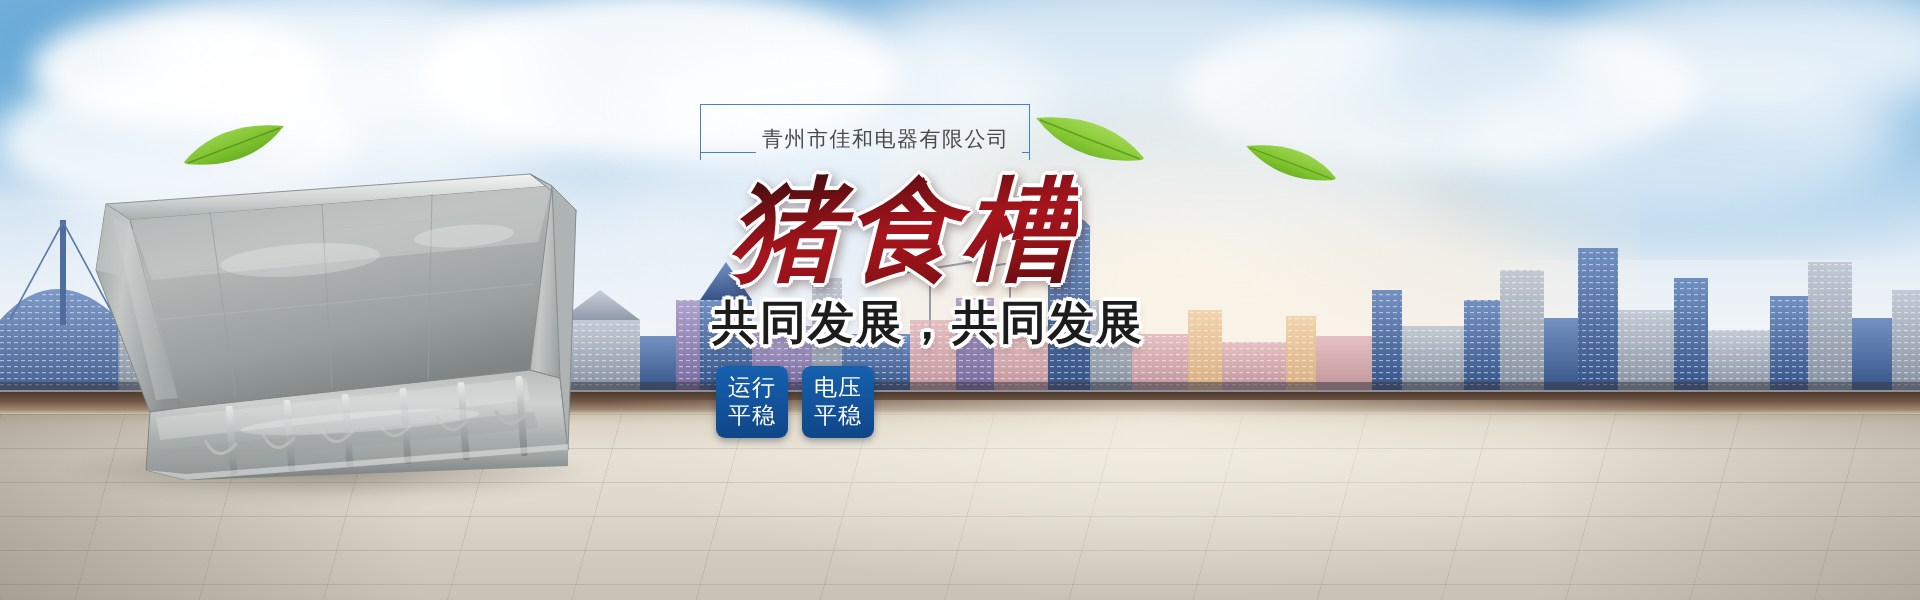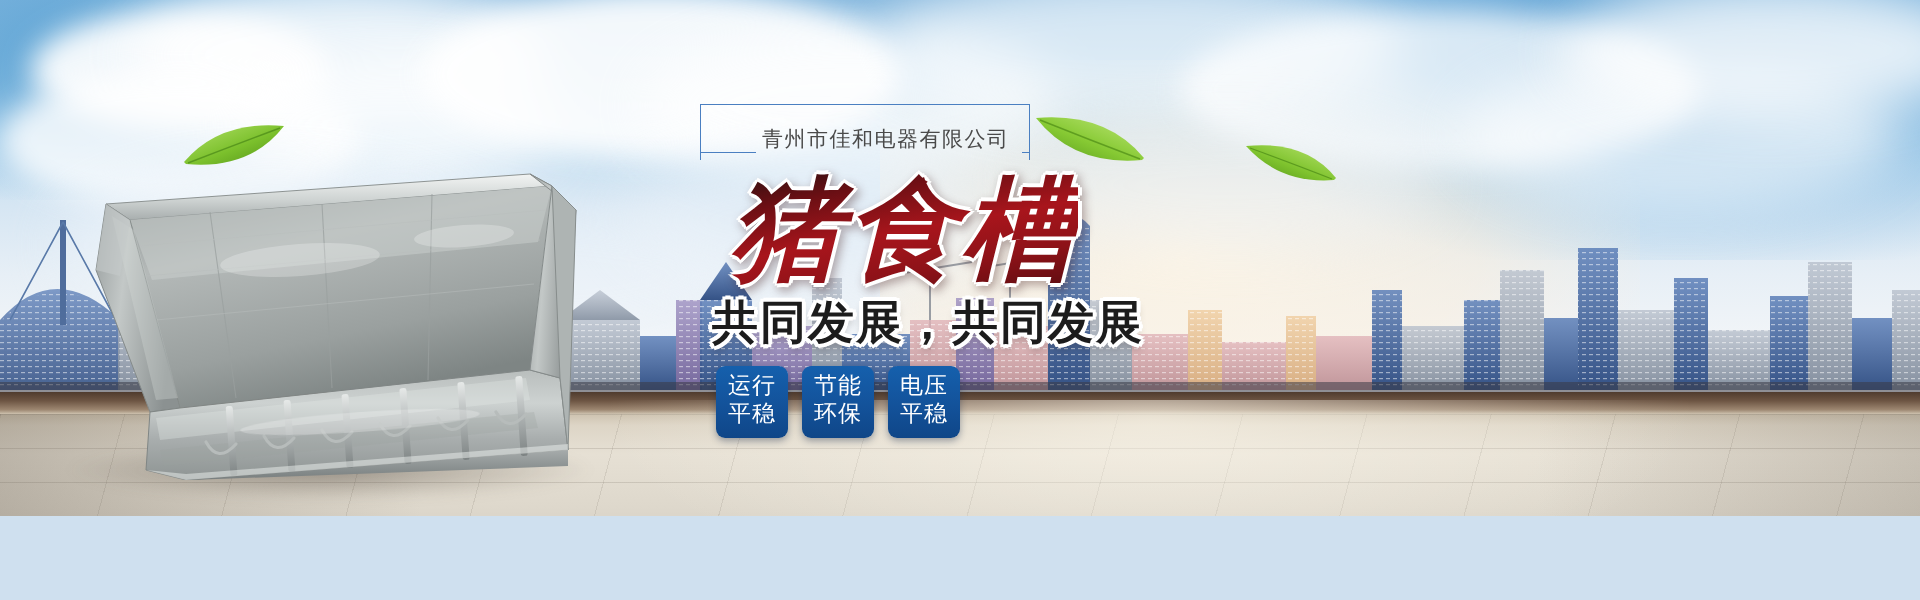--- a/index.html
+++ b/index.html
@@ -1,20 +1,20 @@
 <!DOCTYPE html>
 <html><head>
 <meta charset="utf-8">
 <title>Banner</title>
 <style>
   * { margin:0; padding:0; box-sizing:border-box; }
   html,body { width:1920px; height:600px; overflow:hidden; }
   body { font-family:"Liberation Sans","DejaVu Sans",sans-serif; background:#cfe0ef; }
 
-  .banner { position:relative; width:1920px; height:516px; overflow:hidden; }
+  .banner { position:relative; width:1920px; height:600px; overflow:hidden; }
 
   
   .sky {
     position:absolute; left:0; top:0; width:1920px; height:430px;
     background:
       linear-gradient(to bottom,
         #7fb4dc 0%, #9ec8e6 16%, #bedbef 32%,
         #d6e6f3 48%, #e7eff6 64%, #f2f5f8 80%, #f7f7f6 100%);
   }
   
@@ -148,21 +148,21 @@
 
   .badges { position:absolute; left:26px; top:270px; display:flex; gap:14px; }
   .badge {
     width:72px; height:72px; border-radius:9px;
     background:linear-gradient(to bottom,#1560ad 0%,#13529a 55%,#0f4688 100%);
     box-shadow:0 3px 7px rgba(20,40,70,.38);
     display:flex; flex-direction:column; align-items:center; justify-content:center;
     color:#ffffff; font-size:23px; line-height:1.2; letter-spacing:1px;
     font-family:"Liberation Sans","DejaVu Sans",sans-serif;
   }
-  .badge span { display:block;font-family:Liberation Mono, monospace; }
+  .badge span { display:block; }
 </style>
 </head>
 <body>
 
 <div class="banner">
 
   <div class="sky">
     <div class="sky-patch-l"></div>
     <div class="sky-patch-r"></div>
     <div class="sky-warm"></div>
@@ -469,23 +469,19 @@
     <div class="main-title">猪食槽</div>
 
     <div class="sub-title">共同发展，共同发展</div>
 
     <div class="badges">
       <div class="badge">
         <span>运行</span>
         <span>平稳</span>
       </div>
       <div class="badge">
-        <span>节能</span>
-        <span>环保</span>
-      </div>
-      <div class="badge">
         <span>电压</span>
         <span>平稳</span>
       </div>
     </div>
 
   </div>
 </div>
 
 </body></html>

